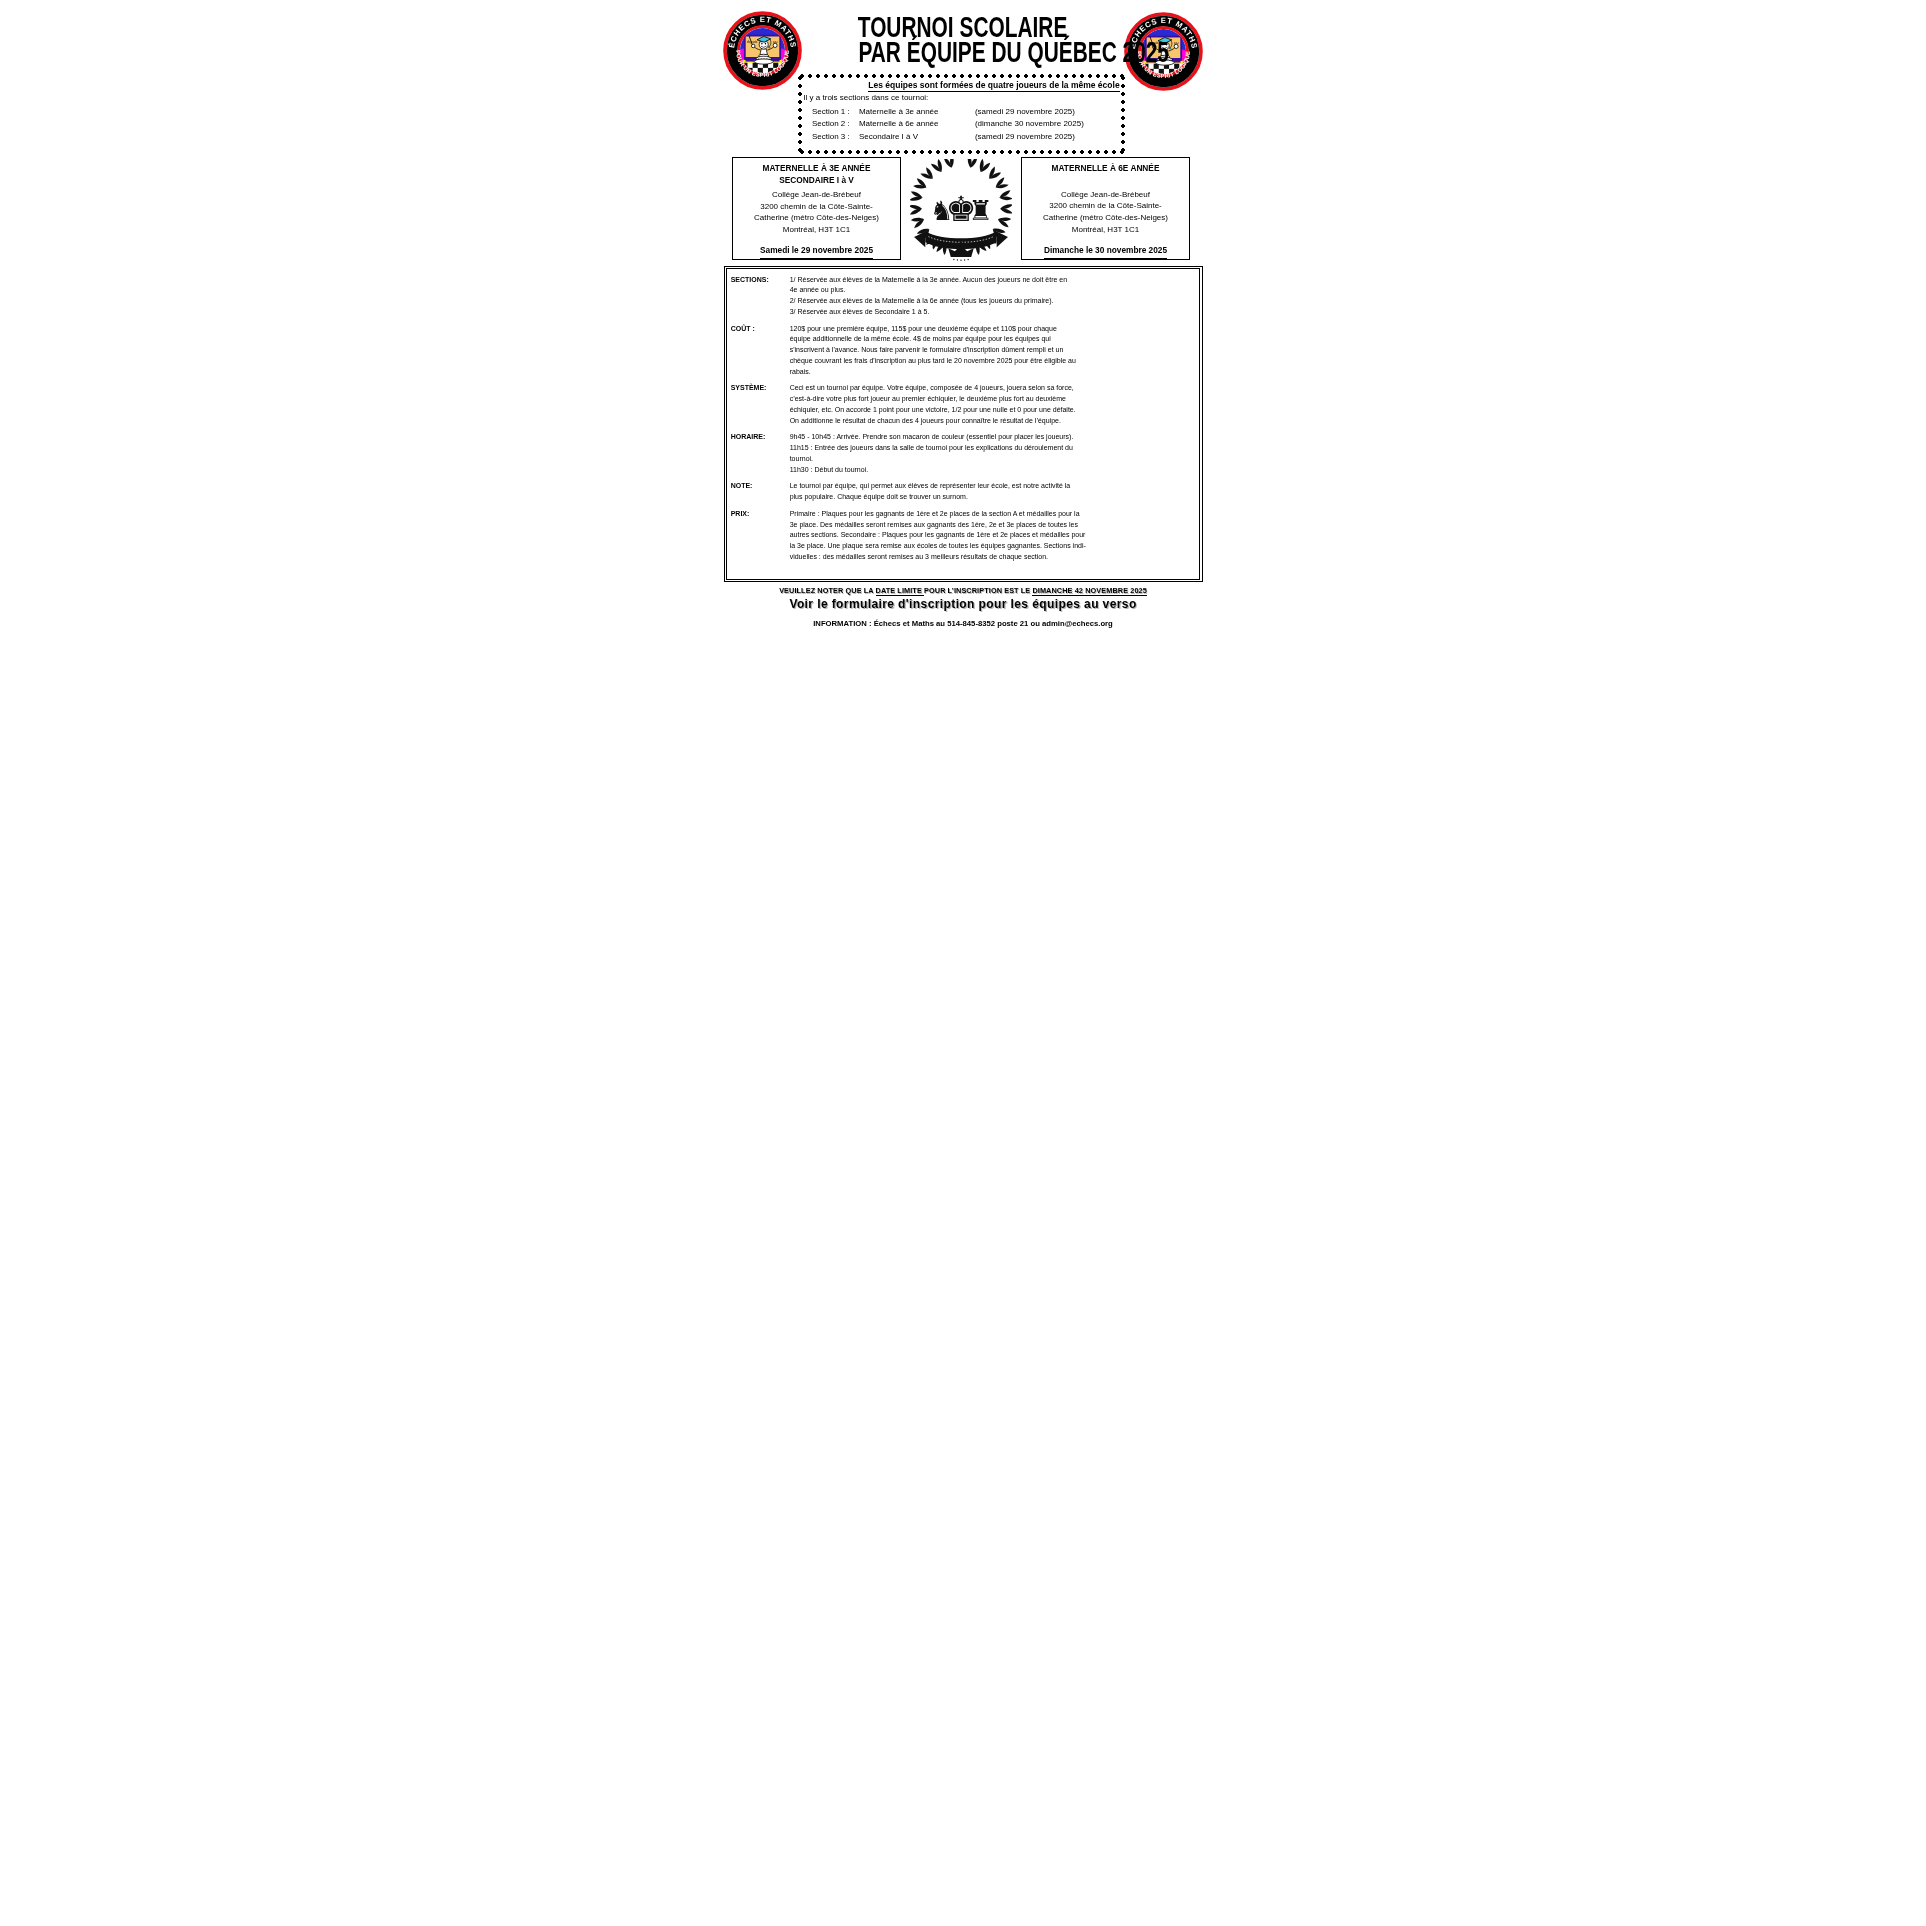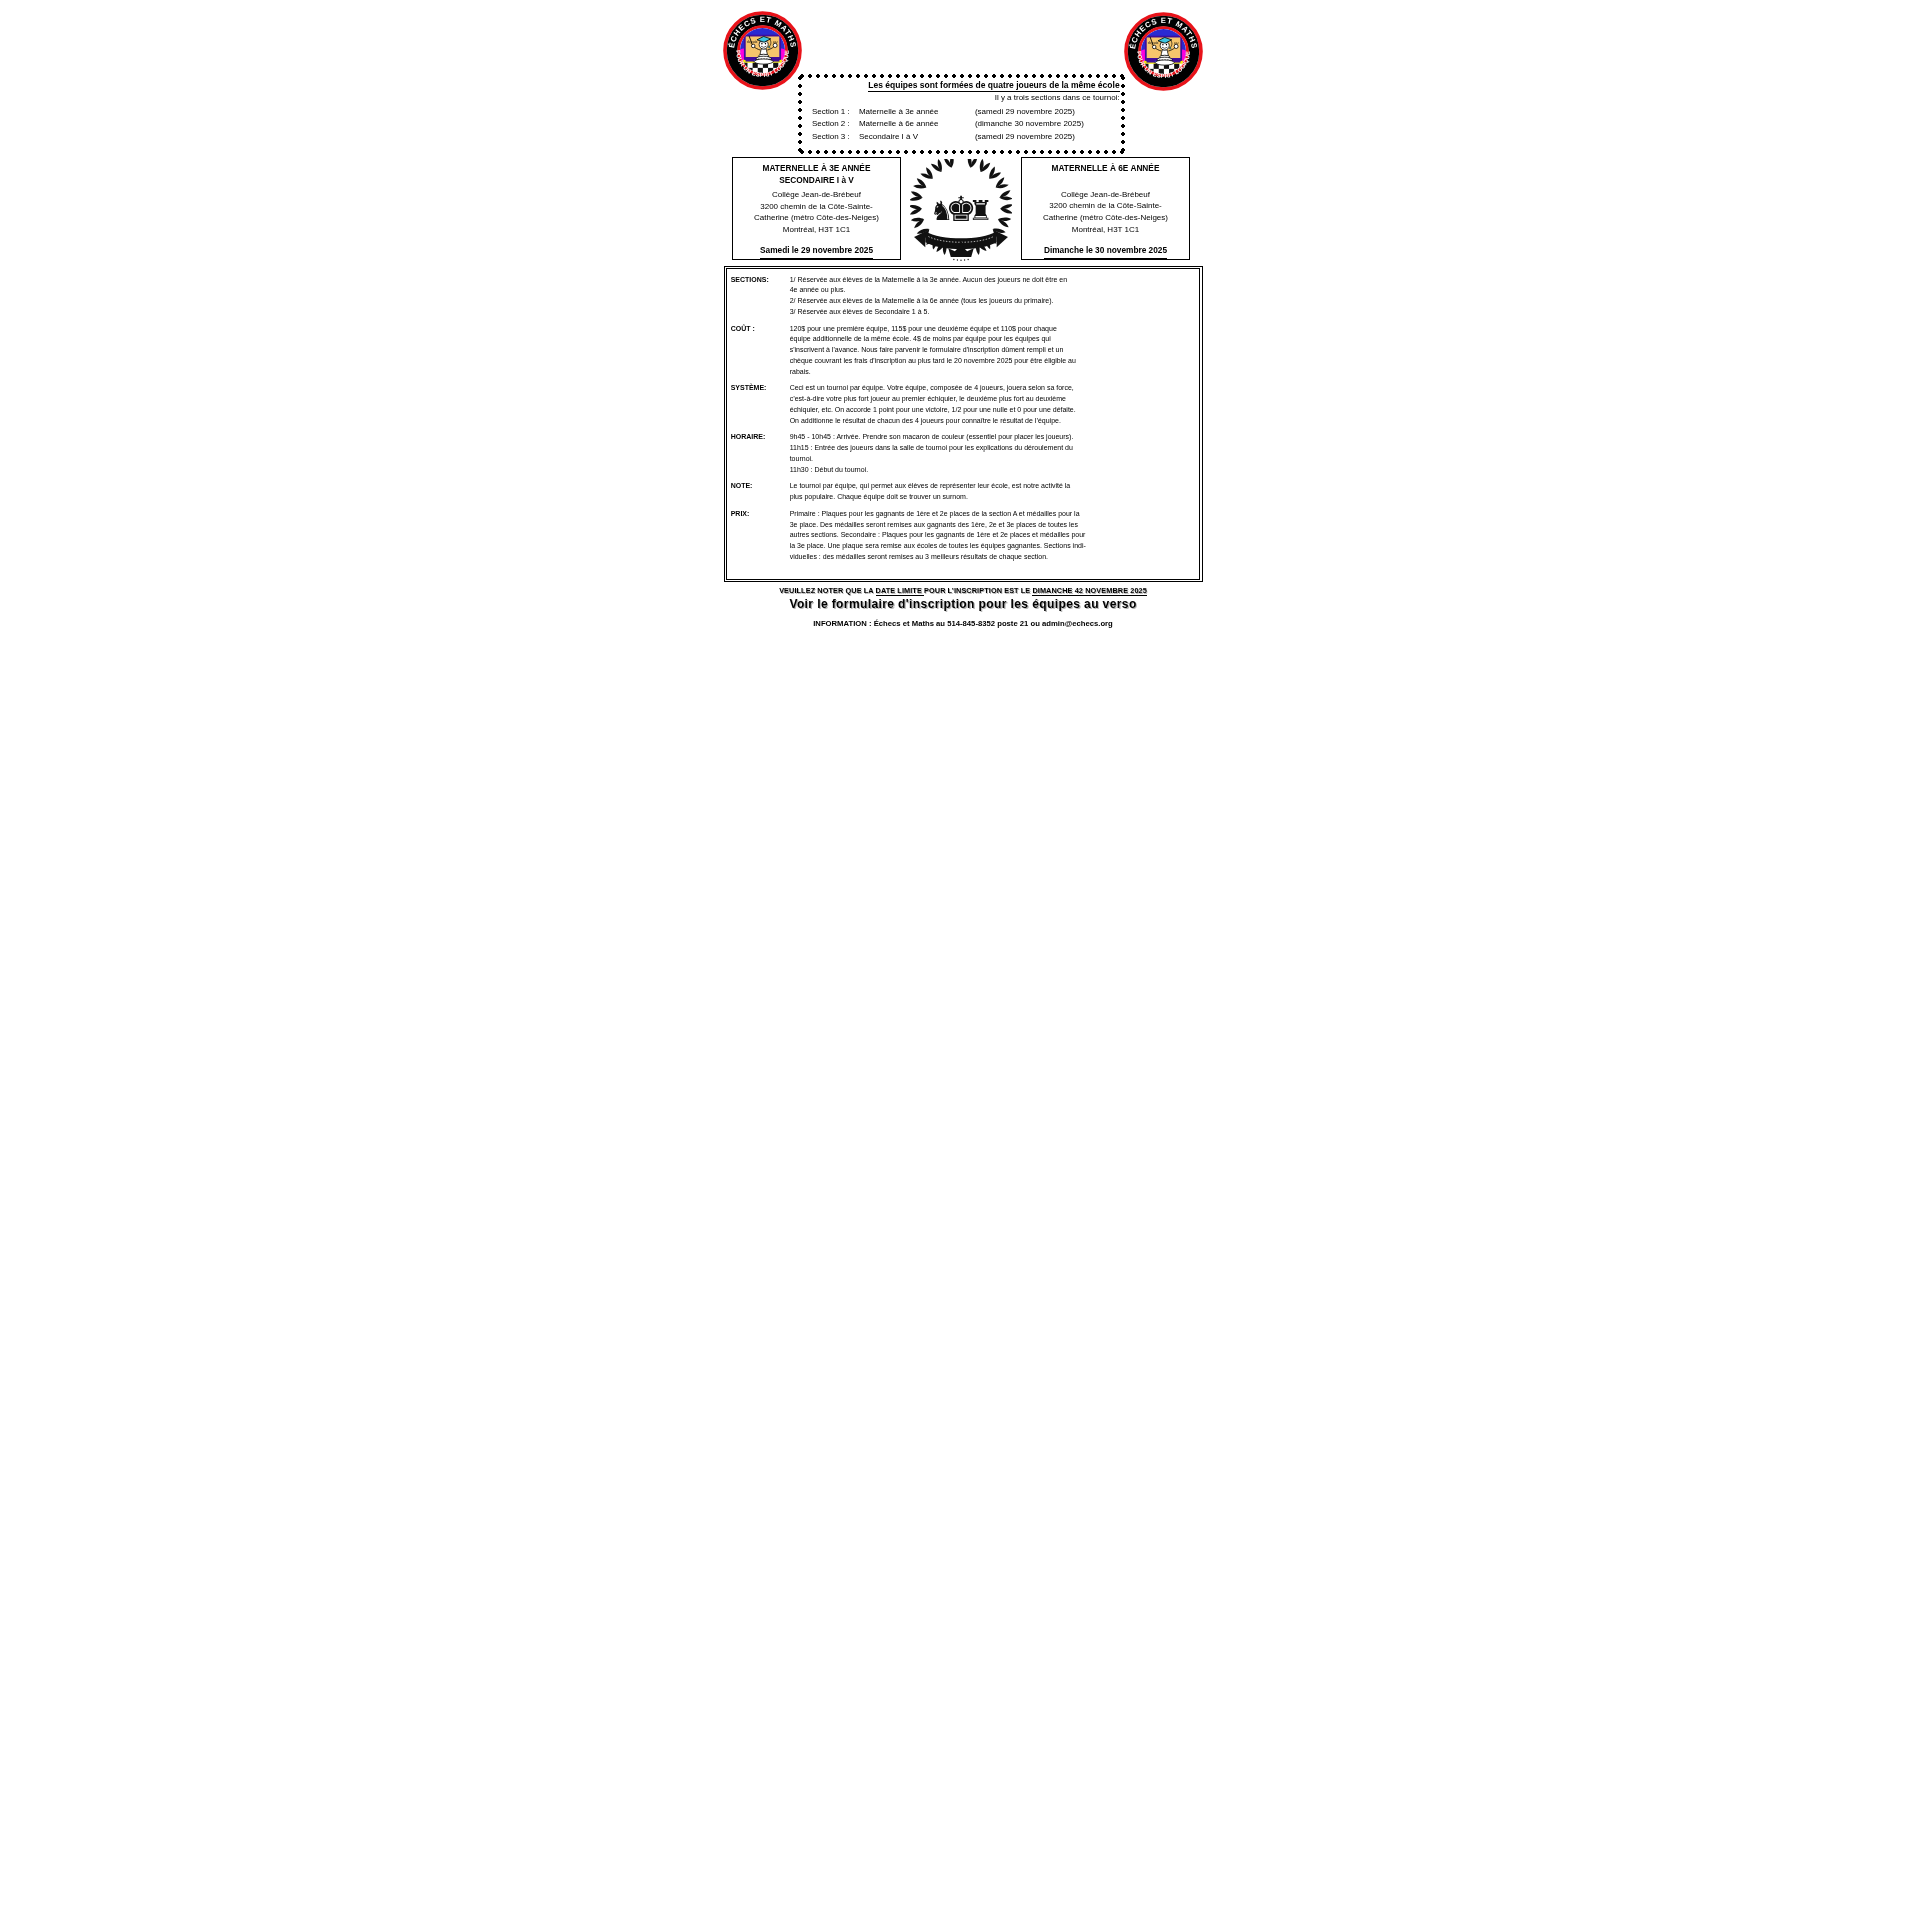--- a/index.html
+++ b/index.html
@@ -23,21 +23,21 @@
          background-image:radial-gradient(circle 1.9px at 3.9px 2.1px,#000 92%,transparent 100%);
          background-size:8px 4.2px;}
   .dot-top{top:0;} .dot-bottom{bottom:0;}
   .dot-v{top:0;bottom:0;width:4.2px;background-repeat:repeat-y;
          background-image:radial-gradient(circle 1.9px at 2.1px 3.9px,#000 92%,transparent 100%);
          background-size:4.2px 8px;}
   .dot-left{left:0;} .dot-right{right:0;}
   .intro-content{position:absolute;left:5.4px;right:5.4px;top:6.2px;}
   .intro-heading{text-align:right;font-size:8.5px;font-weight:bold;}
   .intro-heading span{border-bottom:1px solid #000;padding-bottom:0.4px;}
-  .intro-sub{text-align:right;font-size:8px;margin-top:3.1px;}
+  .intro-sub{text-align:left;font-size:8px;margin-top:3.1px;}
   .intro-rows{margin-top:3.5px;padding-left:8.5px;font-size:8px;}
   .intro-row{display:flex;line-height:12.5px;}
   .intro-row .c1{width:47px;}
   .intro-row .c2{width:116px;}
   .intro-row .c3{flex:1;}
 
   
   .venue{position:absolute;top:157px;width:169px;height:103px;border:1.2px solid #000;
          box-sizing:border-box;text-align:center;}
   .venue-left{left:23px;} .venue-right{left:312px;}
@@ -192,20 +192,24 @@
 
 <div class="page">
 
   <svg class="logo logo-left" viewBox="0 0 200 200">
     <use href="#em-logo"></use>
   </svg>
   <svg class="logo logo-right" viewBox="0 0 200 200">
     <use href="#em-logo"></use>
   </svg>
 
+  <div class="title">
+    <span class="title-line">TOURNOI SCOLAIRE</span><br>
+    <span class="title-line">PAR ÉQUIPE DU QUÉBEC 2025</span>
+  </div>
 
   <div class="introbox">
     <div class="dot-strip dot-h dot-top"></div>
     <div class="dot-strip dot-h dot-bottom"></div>
     <div class="dot-strip dot-v dot-left"></div>
     <div class="dot-strip dot-v dot-right"></div>
     <div class="intro-content">
       <div class="intro-heading">
         <span>Les équipes sont formées de quatre joueurs de la même école</span>
       </div>

